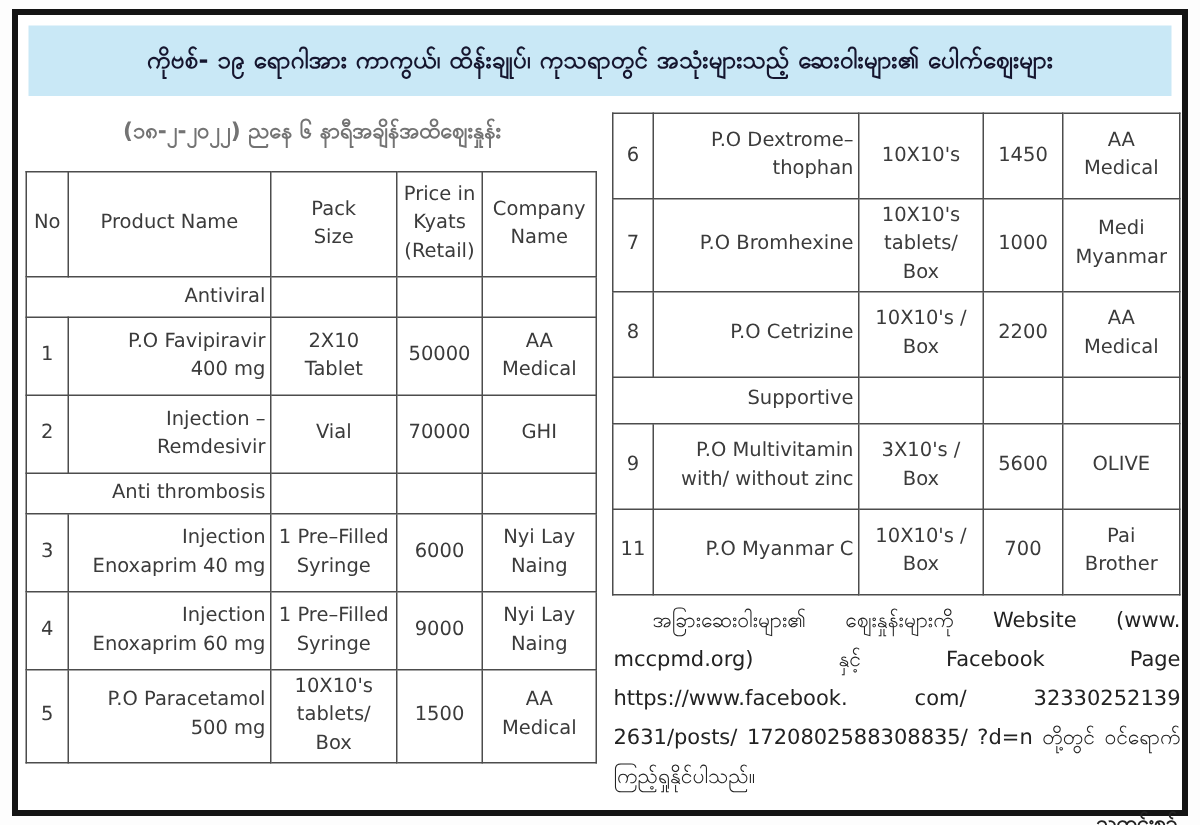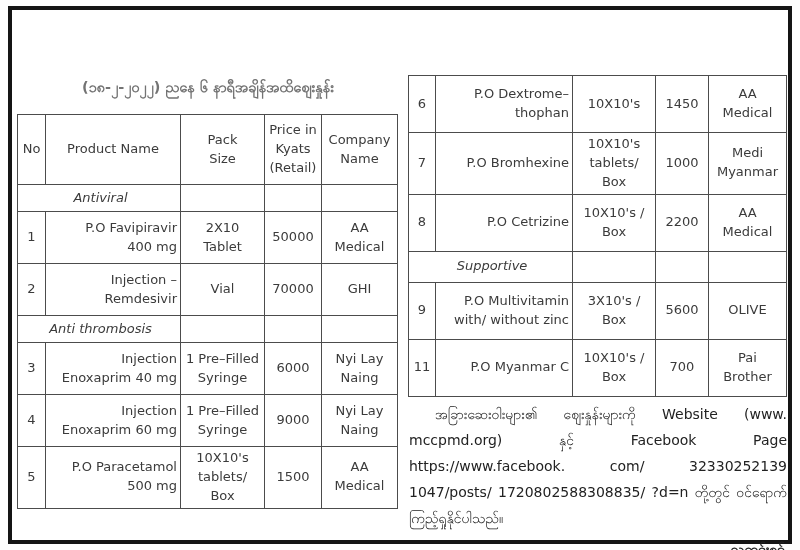--- a/index.html
+++ b/index.html
@@ -59,21 +59,21 @@
     position: absolute;
     left: 396px; top: 65px; width: 378px;
   }
   .c { text-align: center; }
   .l { text-align: right; padding-left: 7px !important; }
   tr.hdr-row { height: 70px; }
   tr.sec-row { height: 27px; }
   tr.prod-row { height: 52px; }
   .right-table tr.prod-row { height: 57px; }
   .right-table tr.sec-row { height: 31px; }
-  td.section-cell { text-align: center; padding-left: 6px !important; font-style: italic; }
+  td.section-cell { text-align: right; padding-left: 6px !important; }
   .footer-block {
     position: absolute;
     left: 397px; top: 392px; width: 378px;
     font-size: 14px;
     color: #222222;
     line-height: 1.85;
     text-align: justify;
   }
   .footer-text { text-indent: 26px; }
   .signature {
@@ -82,20 +82,23 @@
     font-weight: bold;
     color: #222222;
     padding-right: 2px;
   }
 </style>
 </head>
 <body>
 
 <div class="frame">
 
+  <div class="banner">
+    <div class="banner-title">ကိုဗစ်- ၁၉ ရောဂါအား ကာကွယ်၊ ထိန်းချုပ်၊ ကုသရာတွင် အသုံးများသည့် ဆေးဝါးများ၏ ပေါက်ဈေးများ</div>
+  </div>
 
   <div class="subtitle">(၁၈-၂-၂၀၂၂) ညနေ ၆ နာရီအချိန်အထိဈေးနှုန်း</div>
 
   <table class="tbl left-table">
     <colgroup>
       <col style="width:28px">
         <col style="width:135px">
         <col style="width:84px">
         <col style="width:57px">
         <col style="width:76px">
@@ -227,17 +230,17 @@
       <td class="c">10X10's /
 Box</td>
       <td class="c">700</td>
       <td class="c">Pai
 Brother</td>
     </tr>
   </tbody>
     </table>
 
   <div class="footer-block">
-    <div class="footer-text">အခြားဆေးဝါးများ၏ ဈေးနှုန်းများကို Website (www. mccpmd.org) နှင့် Facebook Page https://www.facebook. com/ 32330252139 1047/posts/ 1720802588308835/ ?d=n တို့တွင် ဝင်ရောက်ကြည့်ရှုနိုင်ပါသည်။</div>
+    <div class="footer-text">အခြားဆေးဝါးများ၏ ဈေးနှုန်းများကို Website (www. mccpmd.org) နှင့် Facebook Page https://www.facebook. com/ 32330252139 2631/posts/ 1720802588308835/ ?d=n တို့တွင် ဝင်ရောက်ကြည့်ရှုနိုင်ပါသည်။</div>
     <div class="signature">သတင်းစဉ်</div>
   </div>
 
 </div>
 
 </body></html>

